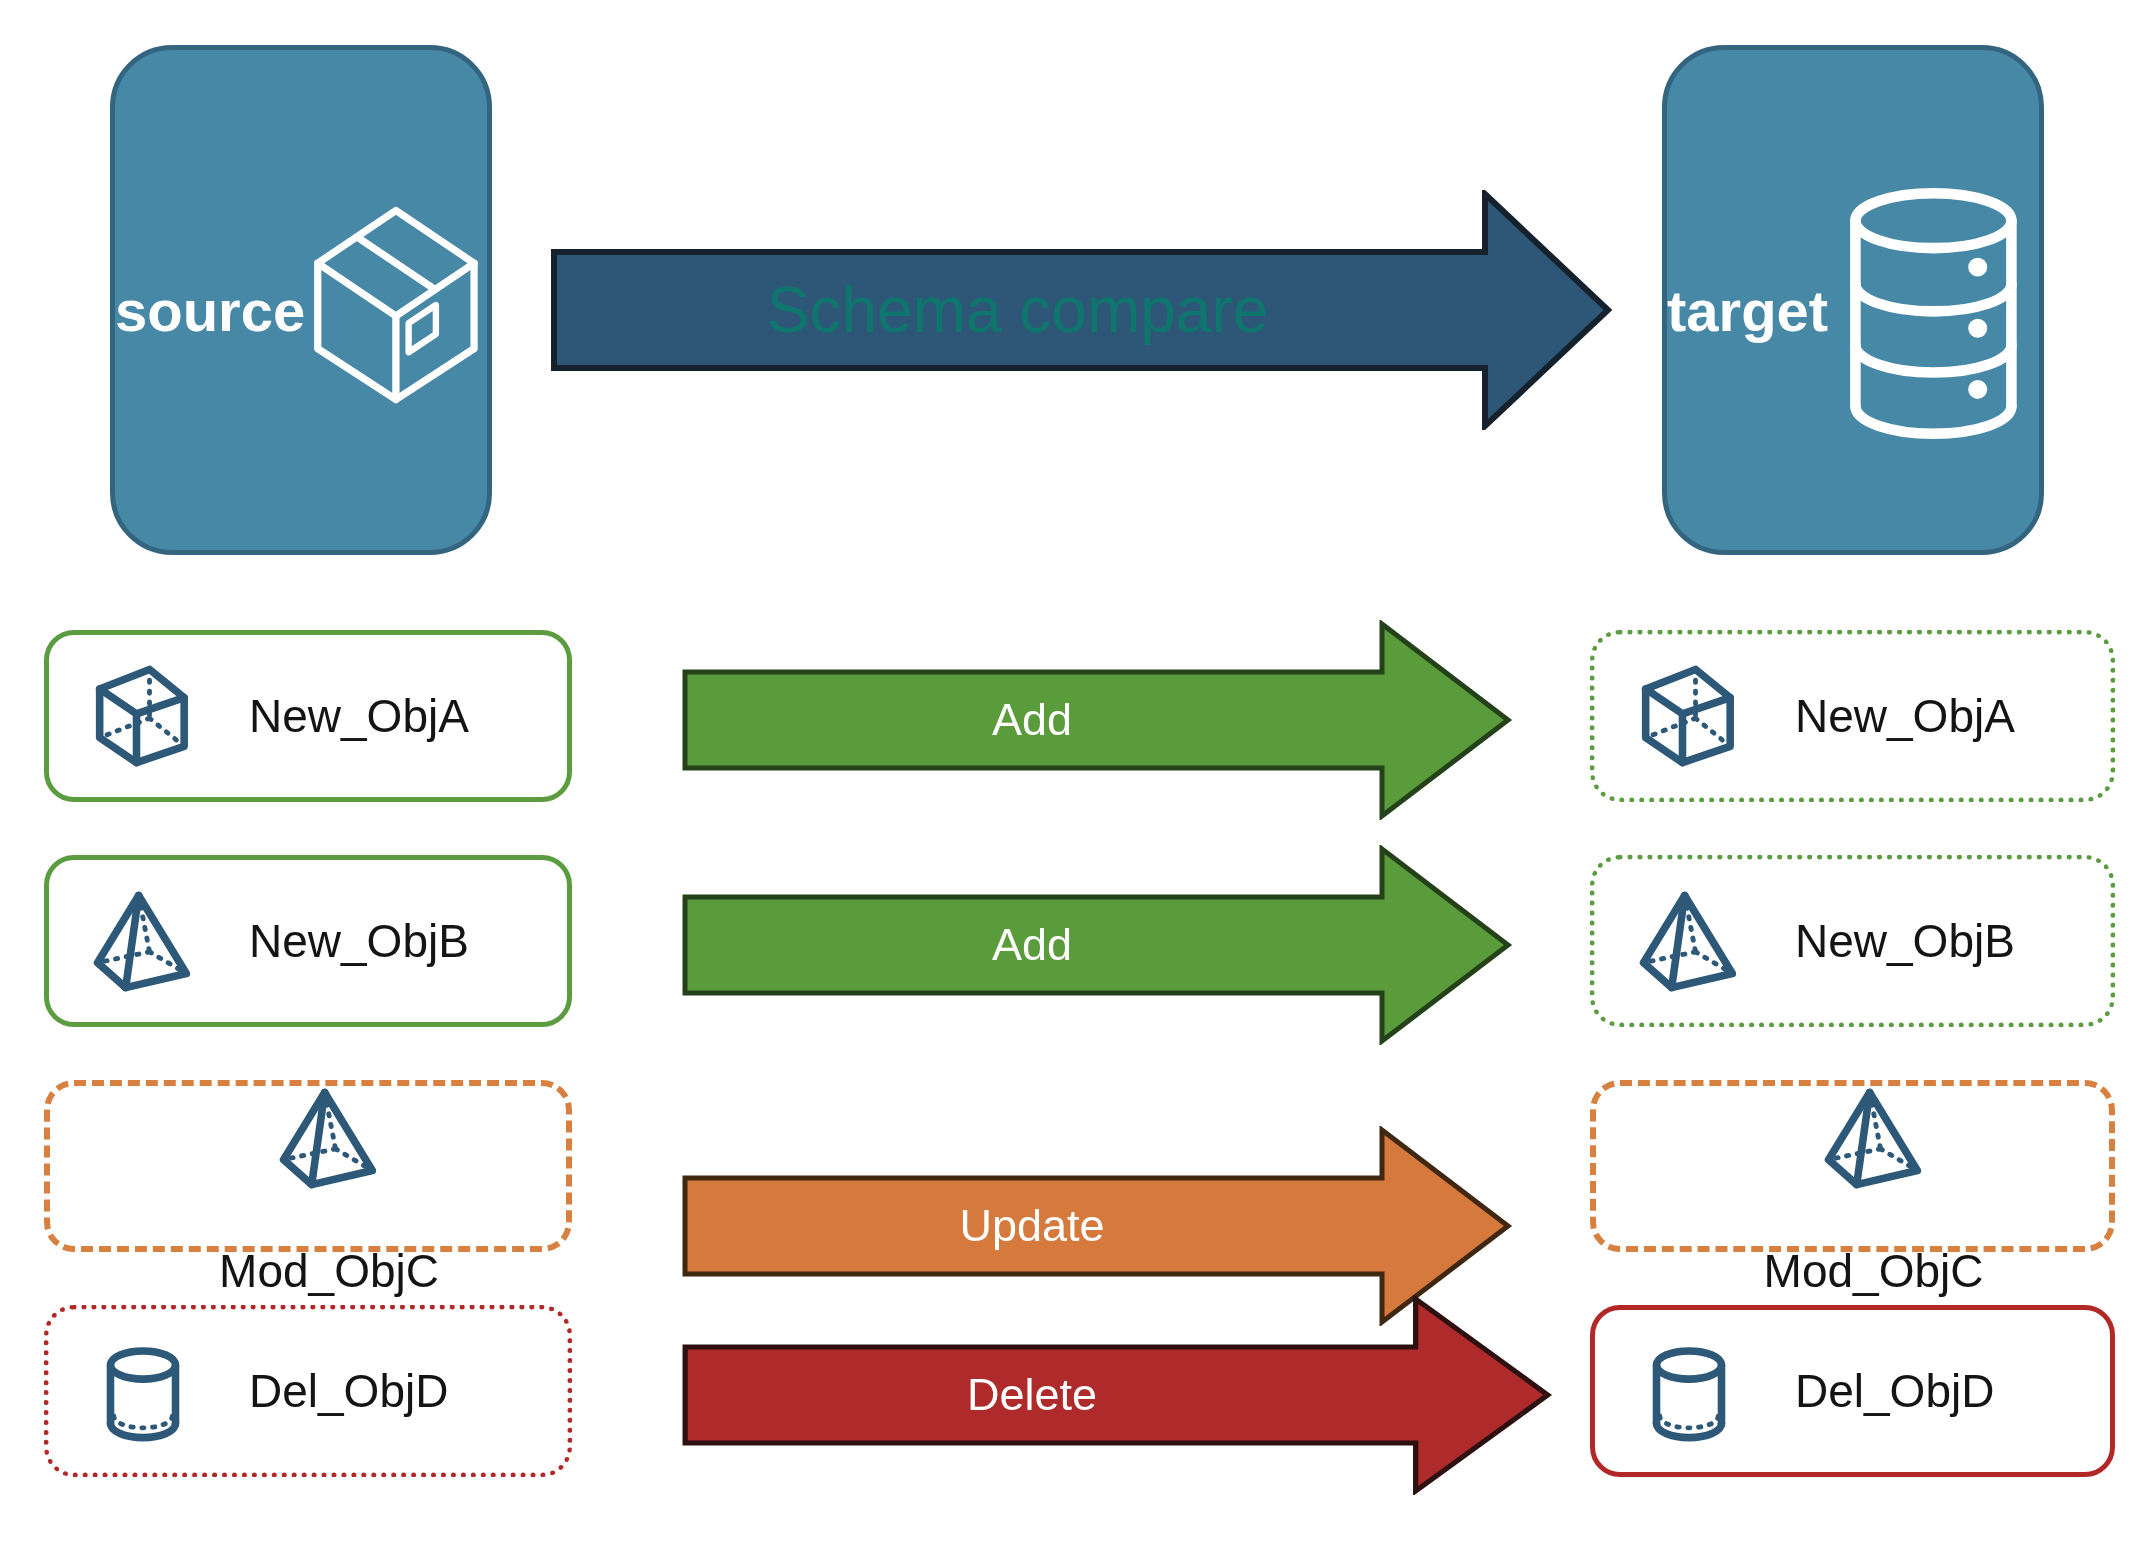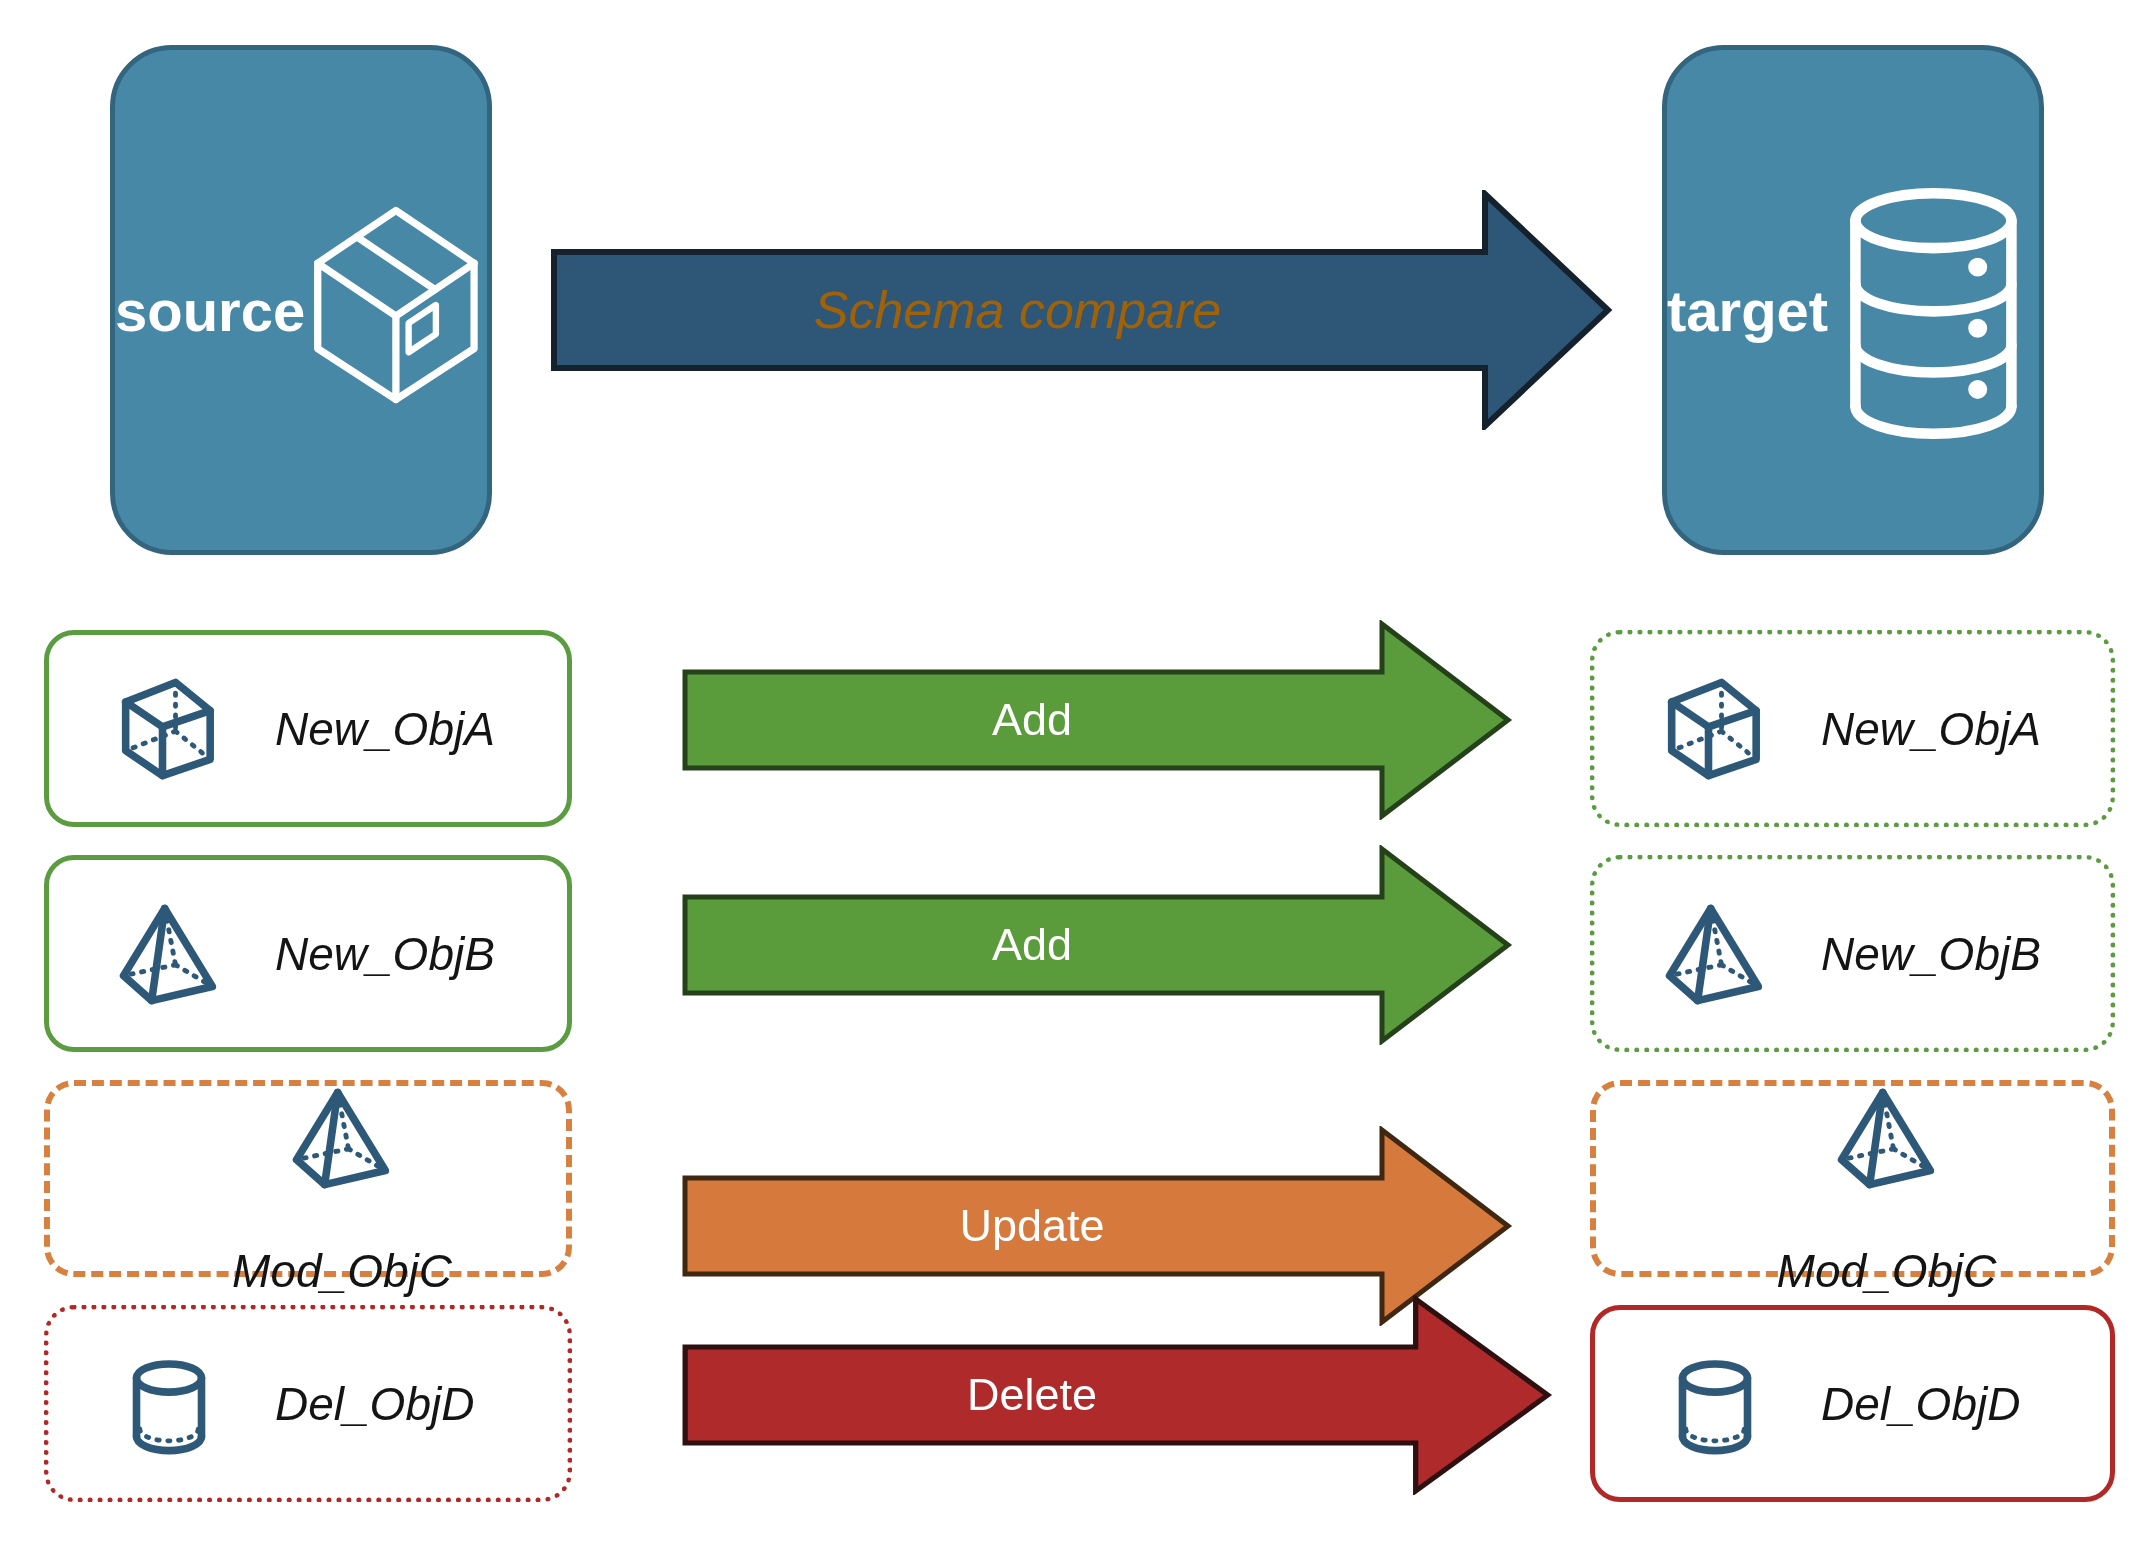--- a/index.html
+++ b/index.html
@@ -22,27 +22,27 @@
   .endpoint-title{
     margin-top:22px;font-size:58px;font-weight:700;color:#ffffff;line-height:1.1;
   }
   .endpoint-icon{margin-top:10px;}
   
   .schema-arrow{position:absolute;left:550px;top:190px;width:1065px;height:240px;}
   .schema-arrow svg{position:absolute;left:0;top:0;width:100%;height:100%;}
   .schema-label{
     position:absolute;left:0;top:62px;width:935px;height:116px;
     display:flex;align-items:center;justify-content:center;
-    color:#a16207;font-size:52px;font-style:italic;
+    color:#0f766e;font-size:64px;
   }
   
   .obj-box{
-    position:absolute;height:197px;background:#ffffff;border-radius:30px;
+    position:absolute;height:172px;background:#ffffff;border-radius:30px;
     box-sizing:border-box;display:flex;align-items:center;
-    padding-left:68px;gap:54px;font-style:italic;
+    padding-left:42px;gap:54px;
   }
   .left-box{left:44px;width:528px;}
   .right-box{left:1590px;width:525px;}
   .row-top-0{top:630px;} .row-top-1{top:855px;} .row-top-2{top:1080px;} .row-top-3{top:1305px;text-align:right;}
   .solid-green{border:5px solid #5A9C3F;}
   .dotted-green{border:5px dotted #5A9C3F;}
   .dashed-orange{border:6px dashed #D8803F;flex-direction:column;}
   .dotted-red{border:5px dotted #B22827;}
   .solid-red{border:5px solid #B22827;}
   .obj-icon{width:104px;height:104px;flex:none;}

